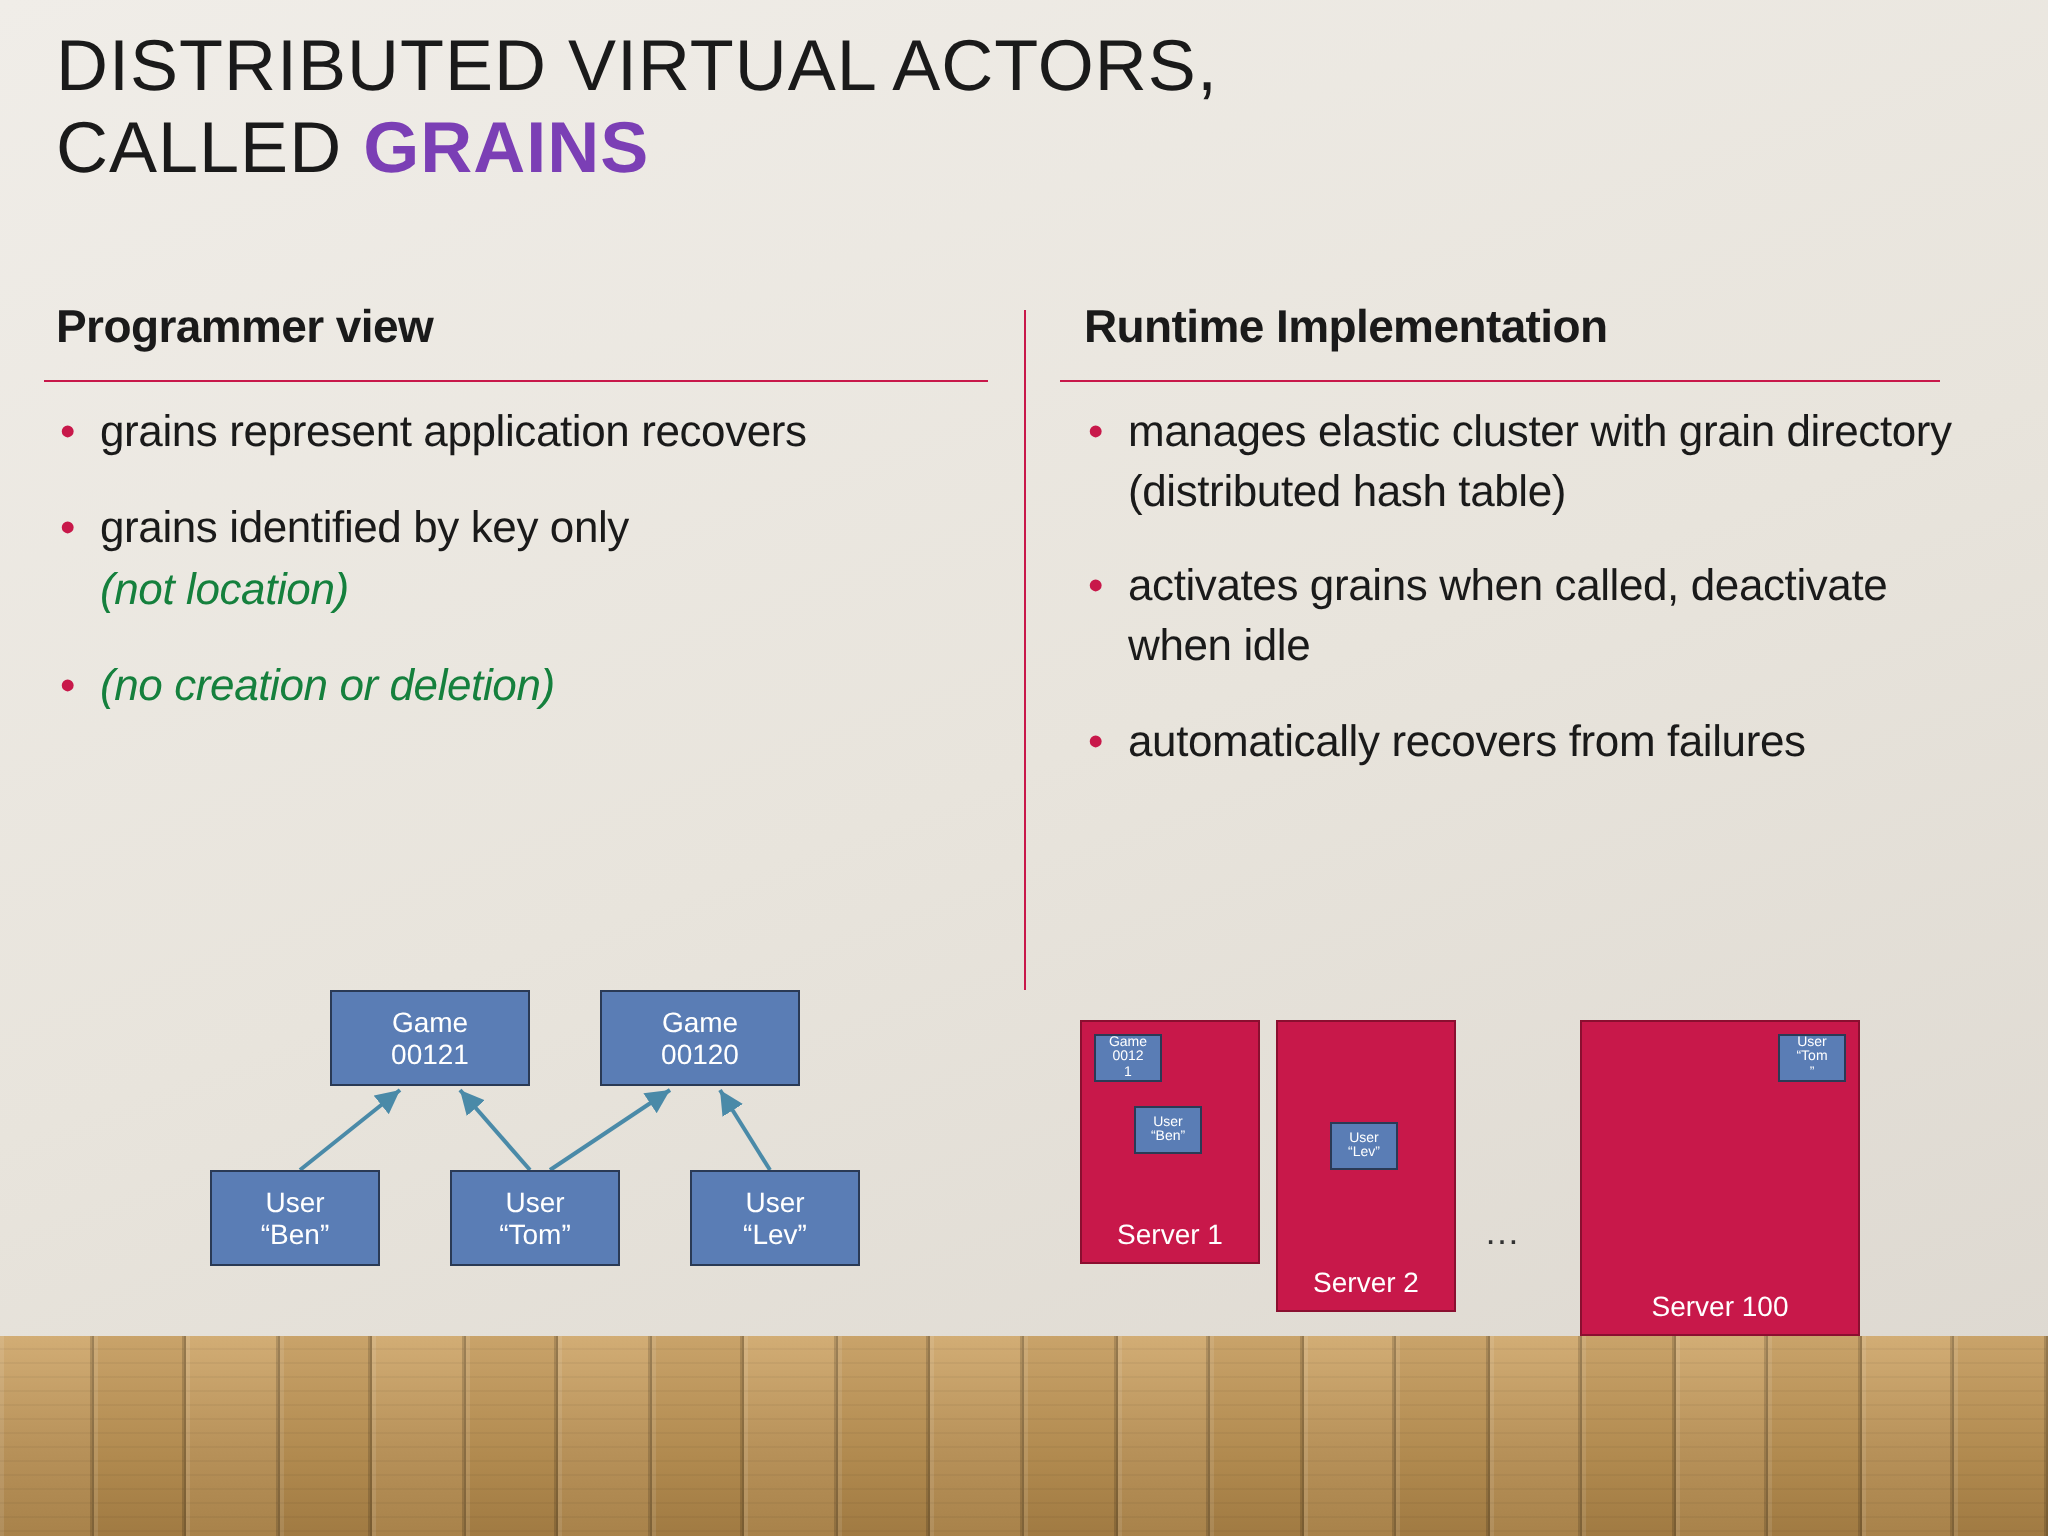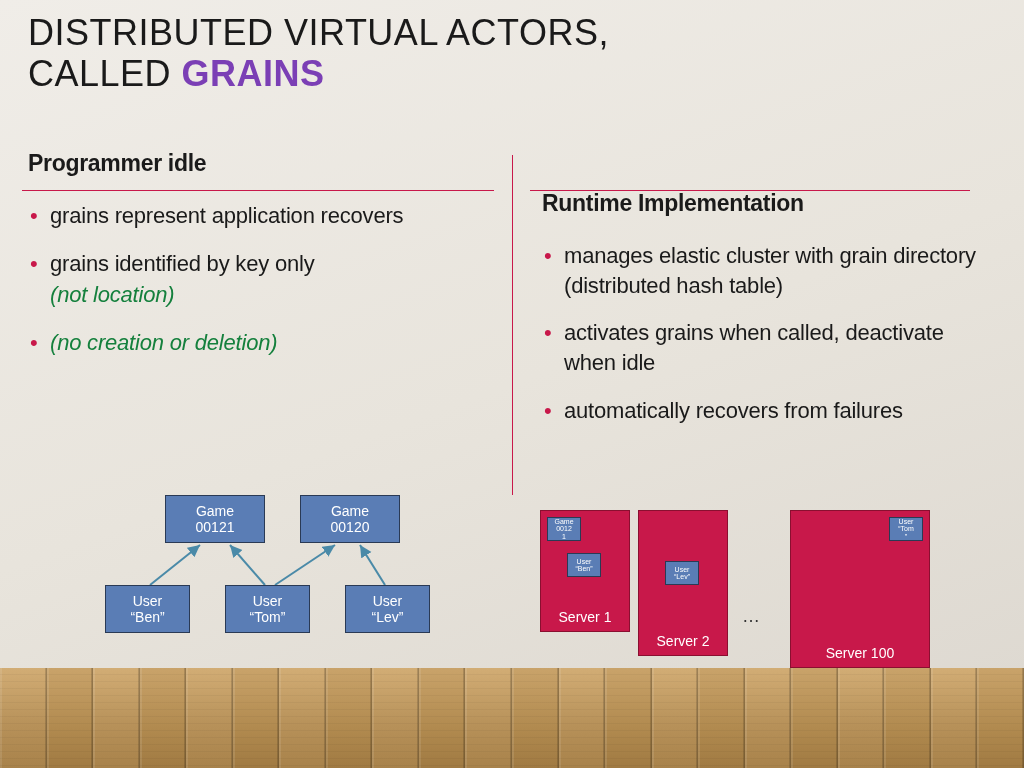--- a/index.html
+++ b/index.html
@@ -31,21 +31,21 @@
     top: 150px;
     left: 0;
     right: 0;
     padding: 0 28px;
   }
   .col {
     flex: 1;
     position: relative;
   }
   .col-left { padding-right: 30px; }
-  .col-right { padding-left: 30px; margin-top: 40px; }
+  .col-right { padding-left: 30px; }
   .divider-v {
     position: absolute;
     left: 50%;
     top: 155px;
     width: 1px;
     height: 340px;
     background: #c8184a;
   }
   .divider-h-left {
     position: absolute;
@@ -218,21 +218,21 @@
     <span>DISTRIBUTED VIRTUAL ACTORS,</span><br>
     <span>CALLED </span><span class="accent">GRAINS</span>
   </div>
 
   <div class="divider-h-left"></div>
   <div class="divider-h-right"></div>
   <div class="divider-v"></div>
 
   <div class="columns">
     <div class="col col-left">
-      <div class="col-title">Programmer idle</div>
+      <div class="col-title">Programmer view</div>
       <ul class="bullets">
         <li>
           <span>grains represent application recovers</span>
         </li>
         <li>
           <span>grains identified by key only</span>
           <span class="sub">(not location)</span>
         </li>
         <li>
           <span class="sub">(no creation or deletion)</span>

